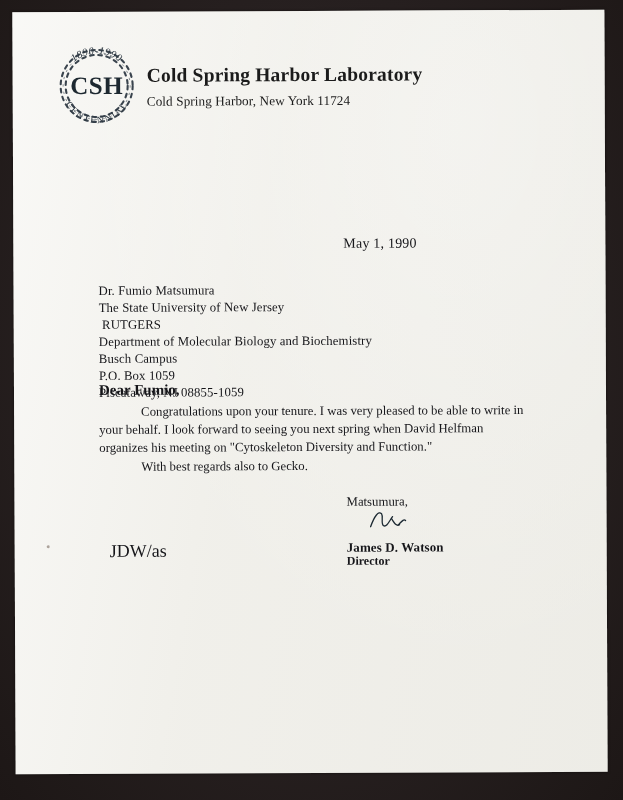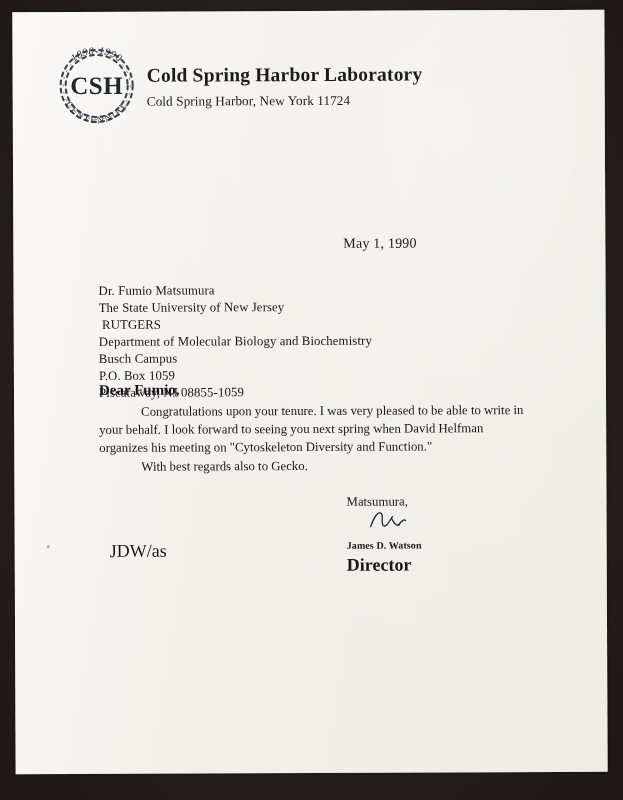--- a/index.html
+++ b/index.html
@@ -155,29 +155,29 @@
     position: absolute;
     left: 348px;
     top: 497px;
     width: 80px;
     height: 24px;
   }
   #signer {
     position: absolute;
     left: 332px;
     top: 528px;
-    font-size: 10px;
+    font-size: 13px;
     font-weight: bold;
     letter-spacing: 0.1px;
   }
   #signer-title {
     position: absolute;
     left: 332px;
     top: 543px;
-    font-size: 18px;
+    font-size: 12px;
     font-weight: bold;
   }
   #initials {
     position: absolute;
     left: 95px;
     top: 528px;
     font-size: 18px;
   }
 </style>
 </head>

